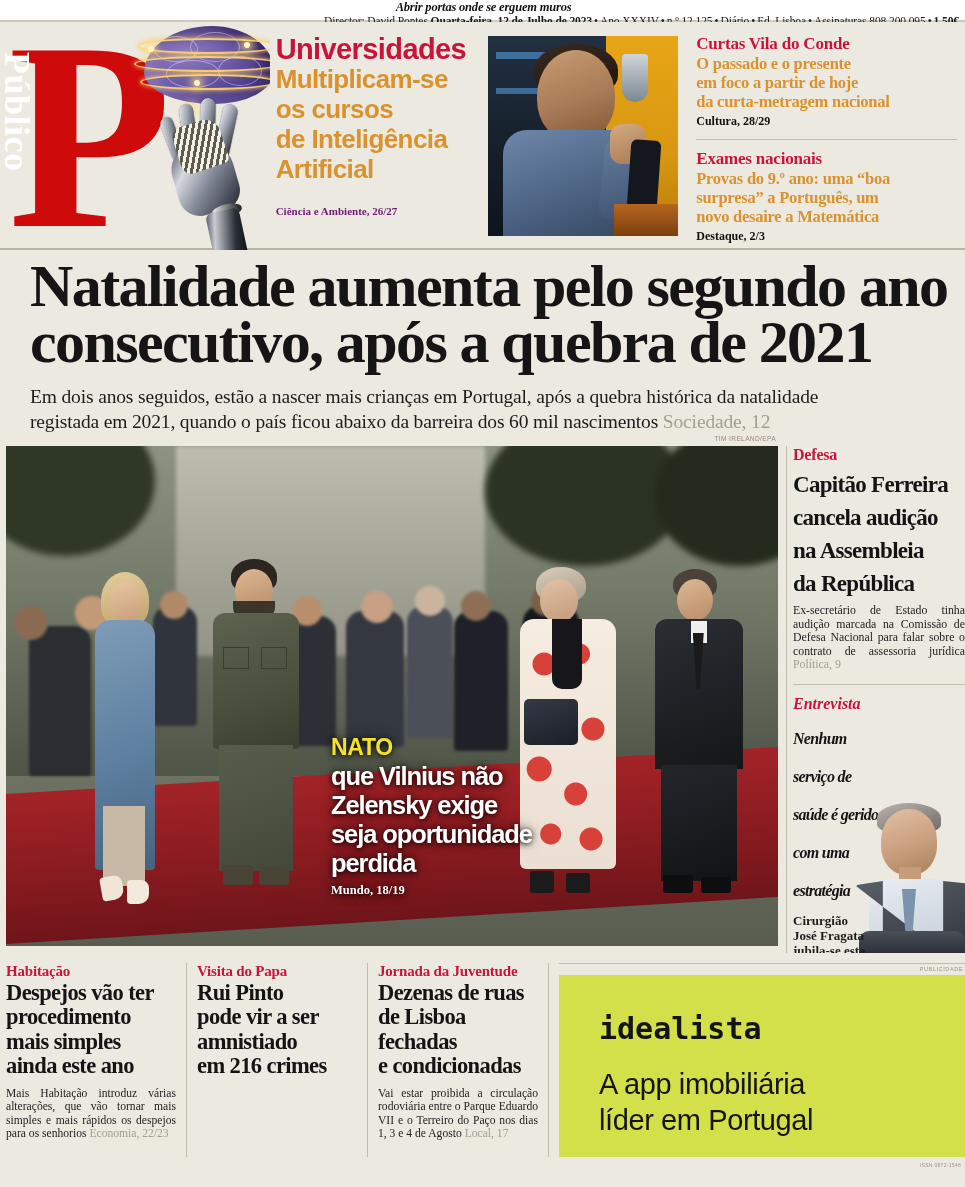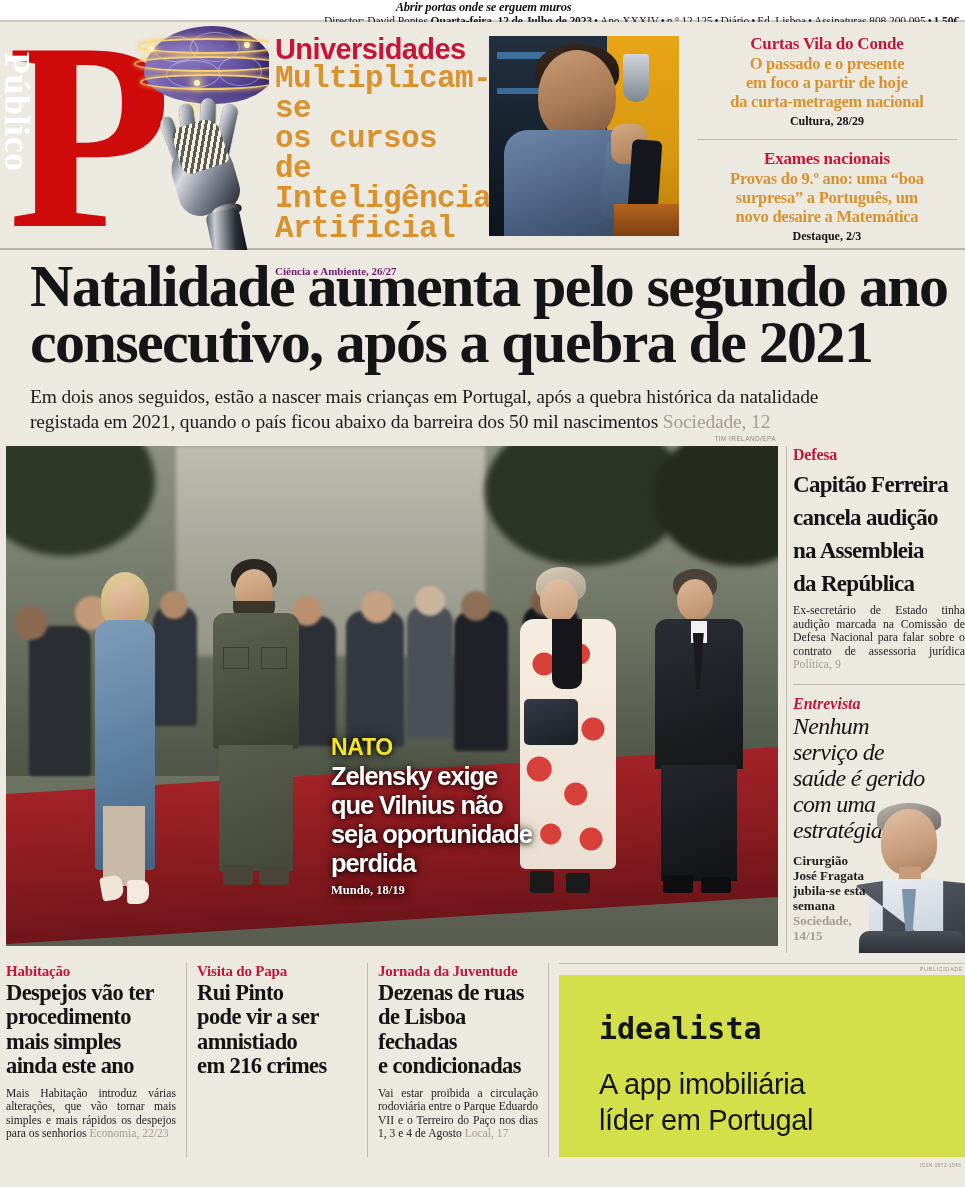--- a/index.html
+++ b/index.html
@@ -112,22 +112,22 @@
   }
 
   
   .ai-text { width: 212px; padding: 12px 8px 0 6px; }
   .kicker-red {
     font-family: "Liberation Sans", sans-serif;
     font-weight: bold; font-size: 29px; line-height: 30px;
     color: #c9143a; letter-spacing: -0.6px;
   }
   .kicker-orange {
-    font-family: Liberation Mono, monospace;
-    font-weight: bold; font-size: 31px; line-height: 30px;
+    font-family: Liberation Sans, sans-serif;
+    font-weight: bold; font-size: 26px; line-height: 30px;
     color: #d9922e; letter-spacing: -0.6px;
   }
   .ref-black {
     font-family: "Liberation Serif", serif;
     font-weight: bold; font-size: 11px; color: #701a75;
     margin-top: 21px;
   }
 
   
   .film-photo {
@@ -161,21 +161,20 @@
     background: linear-gradient(160deg,#d3aa82,#a87a55); border-radius:12px; }
   .fp-dark { position:absolute; right:10%; top:52%; width:30px; height:36%;
     background:#14181e; border-radius:6px; transform: rotate(4deg); }
   .fp-bench { position:absolute; right:0; bottom:0; width:34%; height:16%;
     background: linear-gradient(180deg,#b5651f,#7c400f); }
 
   
   .mast-right {
     width: 281px; padding: 12px 8px 0 10px;
     border-left: 0;
-    text-align: center;
   }
   .mr-kick-red {
     font-family: "Liberation Serif", serif;
     font-weight: bold; font-size: 17px; color: #c9143a; line-height: 20px;
     letter-spacing: -0.2px;
   }
   .mr-body-orange {
     font-family: "Liberation Serif", serif;
     font-weight: bold; font-size: 16.5px; color: #d9922e; line-height: 19px;
     letter-spacing: -0.25px;
@@ -271,22 +270,22 @@
     font-size: 11.8px; line-height: 13.6px; color: #222;
     margin-top: 8px; text-align: justify;
   }
   .side-rule { height: 1px; background: #c2bcae; margin: 12px 0 10px 0; }
   .side-kick-i {
     font-family: "Liberation Serif", serif;
     font-weight: bold; font-style: italic; font-size: 16px; color: #c9143a;
   }
   .side-head-i {
     font-family: "Liberation Serif", serif;
-    font-weight: normal; font-style: italic; font-size: 24px; line-height: 25px;
-    color: #141414; letter-spacing: -0.7px; margin-top: 1px;
+    font-weight: bold; font-style: italic; font-size: 16px; line-height: 25px;
+    color: #141414; letter-spacing: -0.7px; margin-top: 13px;
   }
   .side-cap {
     position: relative; z-index: 3;
     font-family: "Liberation Serif", serif;
     font-weight: bold; font-size: 13px; line-height: 15px; color: #1c1c1c;
     margin-top: 10px;
   }
   .entrevista-box { position: relative; height: 258px; overflow: hidden; }
   
   .surgeon { position:absolute; right:-6px; bottom:0; width:118px; height:150px; }
@@ -441,21 +440,21 @@
         <div class="mr-ref">Destaque, 2/3</div>
       </div>
     </div>
   </div>
 
   <div class="lead">
     <div class="lead-h1">Natalidade aumenta pelo segundo ano</div>
     <div class="lead-h1">consecutivo, após a quebra de 2021</div>
     <div class="lead-sub">
       <span>Em dois anos seguidos, estão a nascer mais crianças em Portugal, após a quebra histórica da natalidade</span><br>
-      <span>registada em 2021, quando o país ficou abaixo da barreira dos 50 mil nascimentos</span>
+      <span>registada em 2021, quando o país ficou abaixo da barreira dos 60 mil nascimentos</span>
       <span class="ref-grey">Sociedade, 12</span>
     </div>
   </div>
 
   <div class="middle">
 
     <div class="photo-wrap">
       <div class="photo-credit">TIM IRELAND/EPA</div>
       <div class="photo">
         <div class="ph-sky"></div>
@@ -529,22 +528,22 @@
           <div class="f-body" style="left:8px;top:48px;width:88px;height:150px;background:linear-gradient(160deg,#2a2d33,#141619);border-radius:12px 12px 0 0;"></div>
           <div class="f-body" style="left:44px;top:50px;width:16px;height:22px;background:#f2f0ee;"></div>
           <div class="f-body" style="left:46px;top:62px;width:11px;height:56px;background:#1a1a1c;clip-path:polygon(0 0,100% 0,65% 100%,35% 100%);"></div>
           <div class="f-body" style="left:14px;top:194px;width:76px;height:116px;background:linear-gradient(160deg,#23262b,#111316);"></div>
           <div class="f-body" style="left:16px;top:304px;width:30px;height:18px;background:#0e0e10;border-radius:3px;"></div>
           <div class="f-body" style="left:54px;top:306px;width:30px;height:16px;background:#0e0e10;border-radius:3px;"></div>
         </div>
 
         <div class="nato-overlay">
           <div class="nato-kick">NATO</div>
+          <div class="nato-head">que Vilnius não</div>
           <div class="nato-head">Zelensky exige</div>
-          <div class="nato-head">que Vilnius não</div>
           <div class="nato-head">seja oportunidade</div>
           <div class="nato-head">perdida</div>
           <div class="nato-ref">Mundo, 18/19</div>
         </div>
       </div>
     </div>
 
     <div class="side">
       <div>
         <div class="side-kick">Defesa</div>

